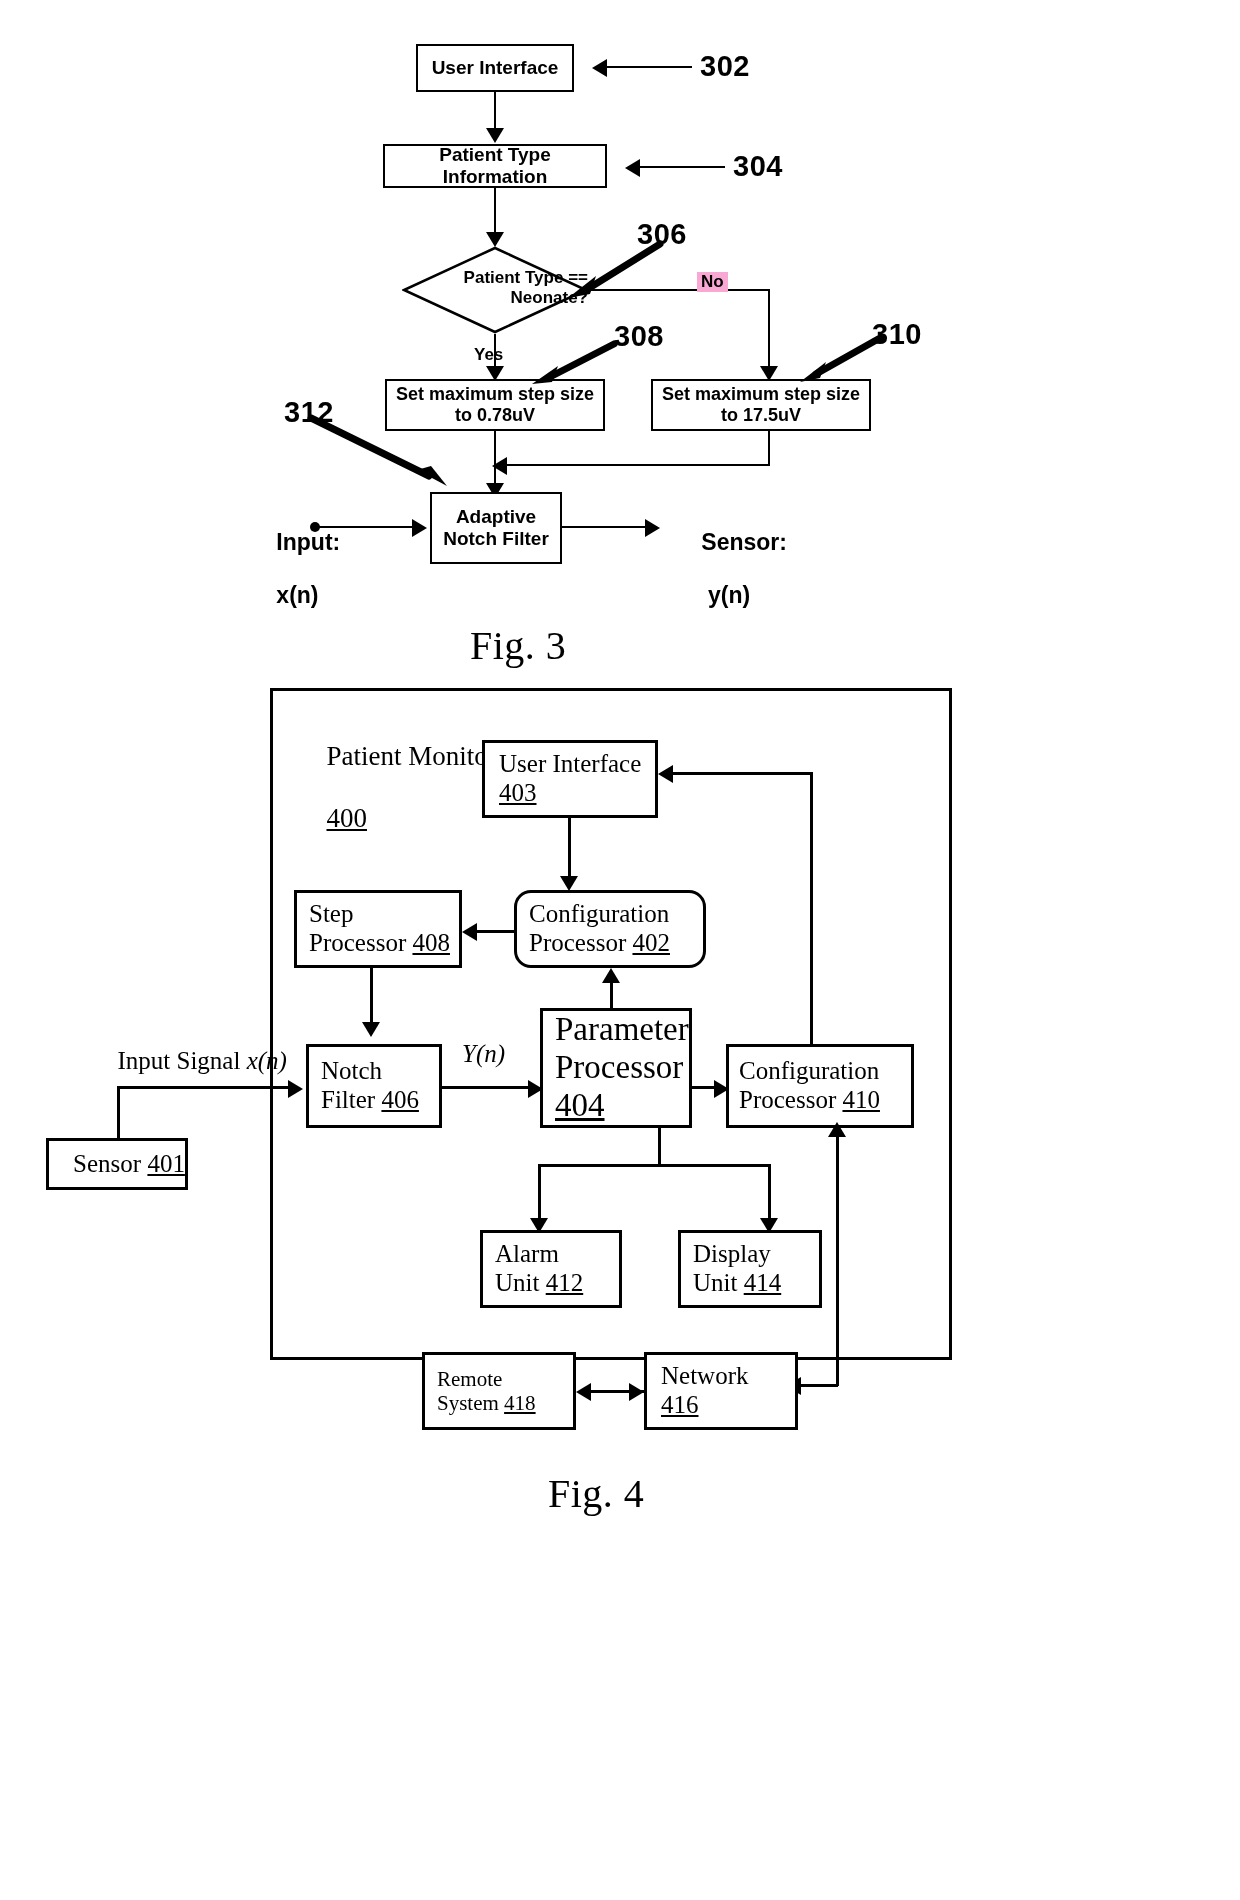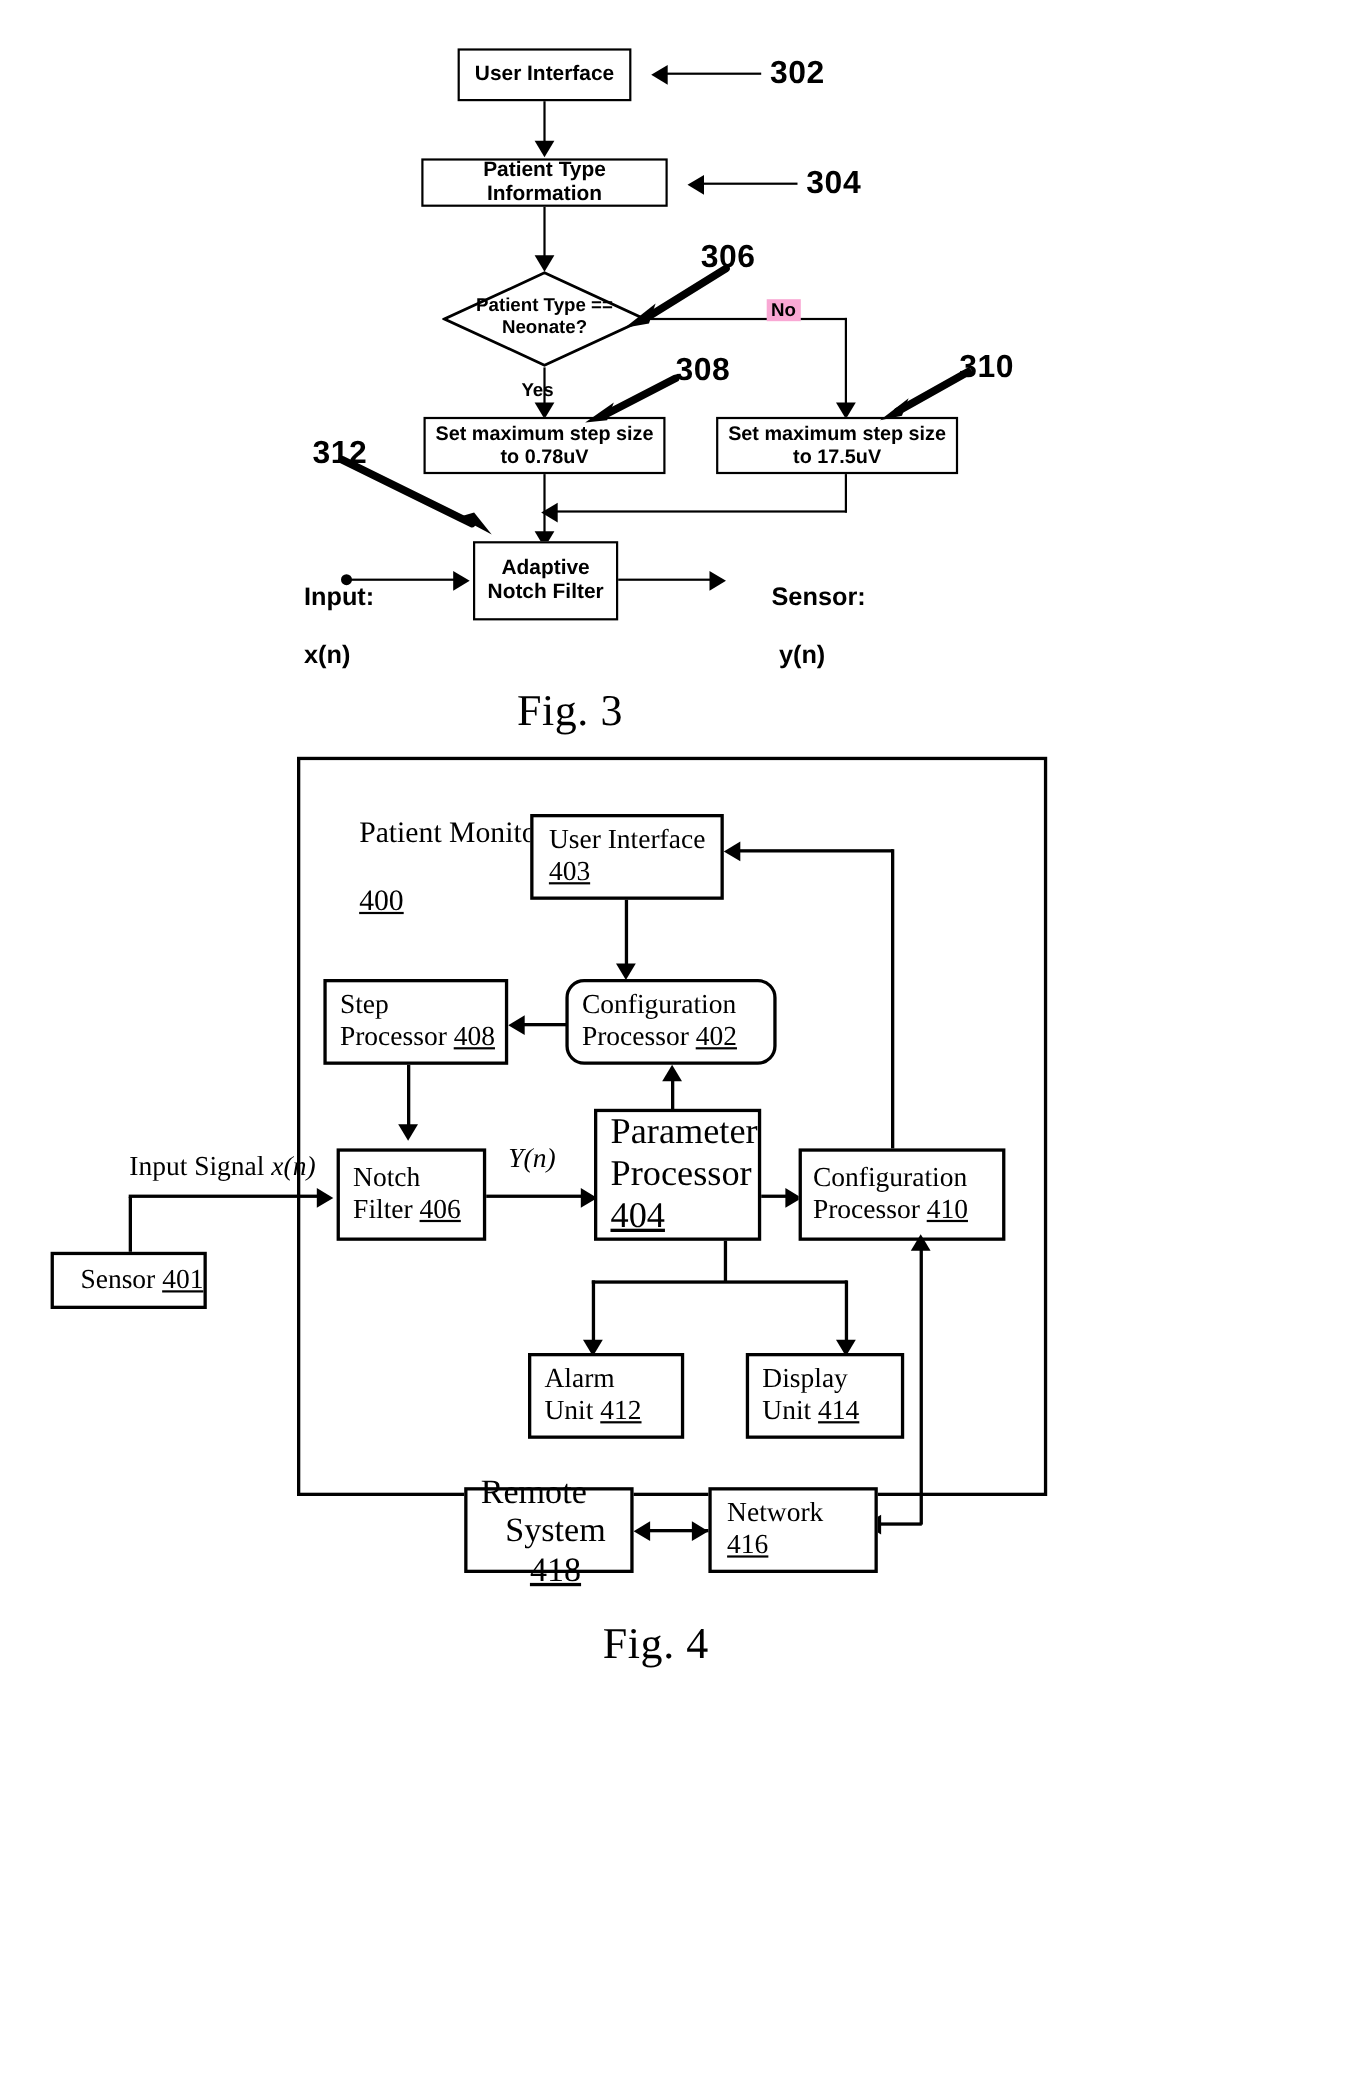--- a/index.html
+++ b/index.html
@@ -89,21 +89,21 @@
     background: #000;
   }
   
   .diamond-wrap {
     position: absolute;
   }
   .diamond-wrap svg { display: block; }
   .diamond-text {
     position: absolute;
     left: 0; right: 0;
-    text-align: center;
+    text-align: right;
     font-family: "Liberation Sans", sans-serif;
     font-weight: 700;
     font-size: 17px;
     line-height: 1.2;
   }
   
   .leader { position: absolute; }
   .leader svg { display: block; overflow: visible; }
   
   .figcap {
@@ -351,21 +351,21 @@
 
     <div class="box serif thick" style="left:644px; top:1352px; width:154px; height:78px; font-size:25px; flex-direction:column; align-items:flex-start; padding-left:14px; justify-content:center;">
       <span>Network</span>
       <span class="u">416</span>
     </div>
 
     <div class="ln hln3" style="left:588px; top:1390px; width:56px;"></div>
     <div class="ah ah-left" style="left:576px; top:1383px;"></div>
     <div class="ah ah-right" style="left:629px; top:1383px;"></div>
 
-    <div class="box serif thick" style="left:422px; top:1352px; width:154px; height:78px; font-size:31px; flex-direction:column; align-items:flex-start; padding-left:12px; justify-content:center;">
+    <div class="box serif thick" style="left:422px; top:1352px; width:154px; height:78px; font-size:21px; flex-direction:column; align-items:flex-start; padding-left:12px; justify-content:center;">
       <span>Remote</span>
       <span>
         <span>System </span><span class="u">418</span>
       </span>
     </div>
 
     <div class="figcap" style="left:548px; top:1470px;">Fig. 4</div>
   </div>
 
 </div>

